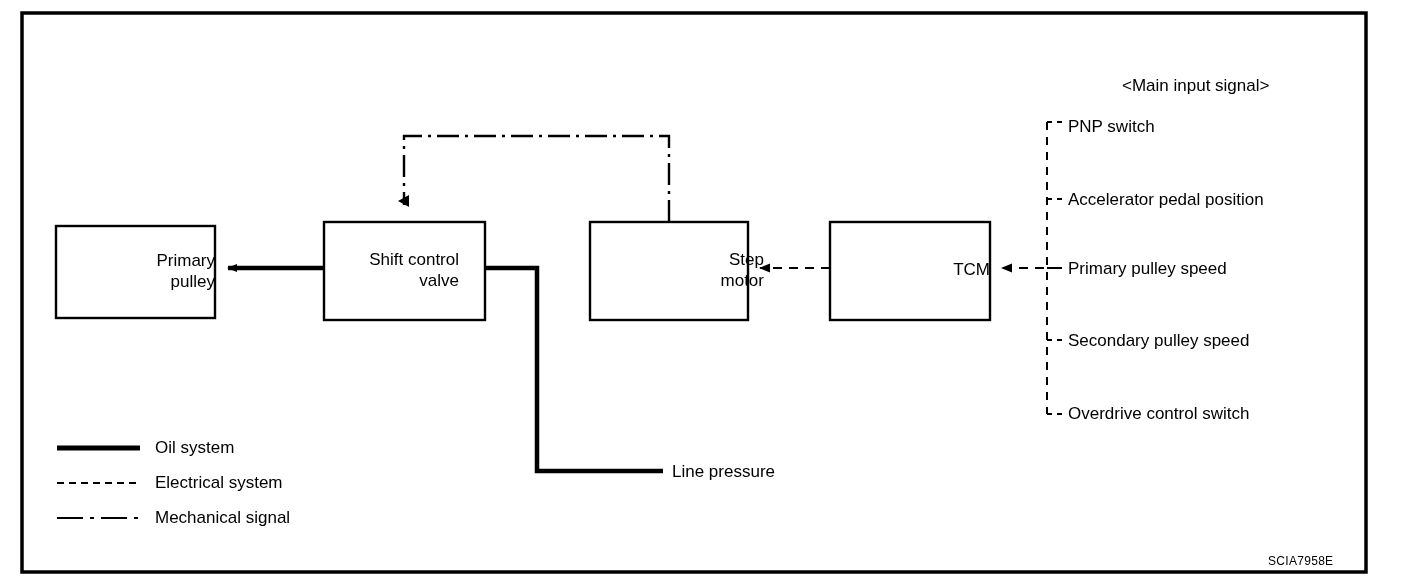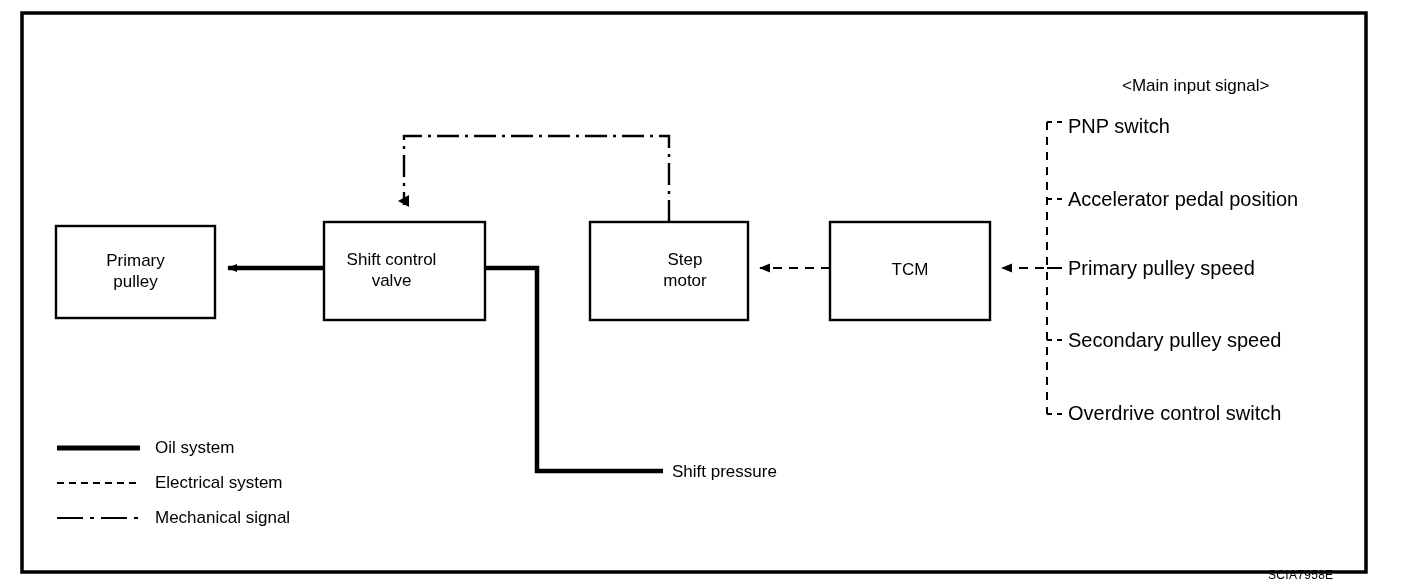--- a/index.html
+++ b/index.html
@@ -29,25 +29,25 @@
   }
   .lbl {
     position: absolute;
     font-family: "Liberation Sans", sans-serif;
     font-size: 17px;
     line-height: 21px;
     color: #000000;
     white-space: nowrap;
   }
   .box-label {
-    text-align: center;
+    text-align: right;
     white-space: pre-line;
   }
   .signal-label {
-    font-size: 20px;
+    font-size: 17px;
   }
   .legend-label {
     font-size: 17px;
   }
   .watermark {
     font-size: 12px;
     letter-spacing: 0.3px;
   }
   .heading {
     font-size: 17px;
@@ -120,23 +120,23 @@
   <div class="lbl signal-label" style="left:1068px; top:116px;">PNP switch</div>
 
   <div class="lbl signal-label" style="left:1068px; top:189px;">Accelerator pedal position</div>
 
   <div class="lbl signal-label" style="left:1068px; top:258px;">Primary pulley speed</div>
 
   <div class="lbl signal-label" style="left:1068px; top:330px;">Secondary pulley speed</div>
 
   <div class="lbl signal-label" style="left:1068px; top:403px;">Overdrive control switch</div>
 
-  <div class="lbl" style="left:672px; top:461px;">Shift pressure</div>
+  <div class="lbl" style="left:672px; top:461px;">Line pressure</div>
 
   <div class="lbl legend-label" style="left:155px; top:437px;">Oil system</div>
 
   <div class="lbl legend-label" style="left:155px; top:472px;">Electrical system</div>
 
   <div class="lbl legend-label" style="left:155px; top:507px;">Mechanical signal</div>
 
-  <div class="lbl watermark" style="left:1268px; top:565px;">SCIA7958E</div>
+  <div class="lbl watermark" style="left:1268px; top:551px;">SCIA7958E</div>
 
 </div>
 
 </body></html>

